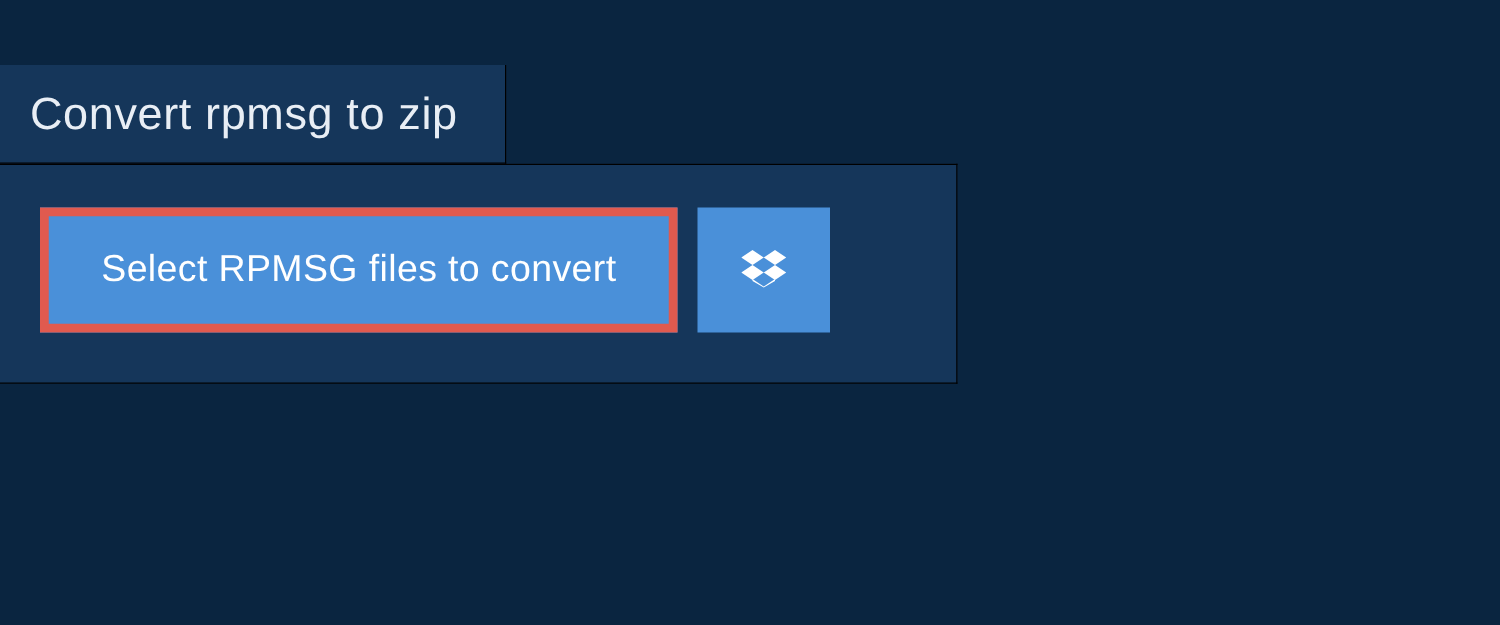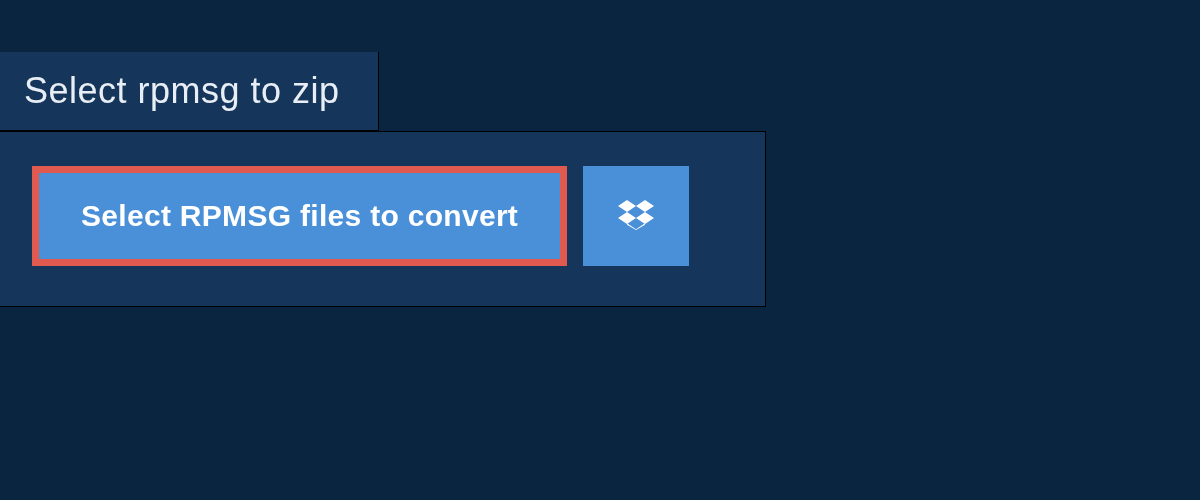--- a/index.html
+++ b/index.html
@@ -37,21 +37,21 @@
       padding: 34px 32px 40px 32px;
       display: flex;
       gap: 16px;
       align-items: stretch;
     }
     .select-button {
       background: #4a90d9;
       border: 7px solid #e05a4f;
       color: #fff;
       font-size: 30px;
-      font-weight: 700;
+      font-weight: 400;
       padding: 26px 42px;
       cursor: pointer;
       flex: 0 0 auto;
       letter-spacing: 0.3px;
       font-family: inherit;
     }
     .dropbox-button {
       background: #4a90d9;
       border: none;
       width: 106px;
@@ -66,21 +66,21 @@
       height: 36px;
       fill: #fff;
     }
   </style>
 </head>
 <body>
 
 
 
 <div class="tab-header">
-  <div class="tab-title">Select rpmsg to zip</div>
+  <div class="tab-title">Convert rpmsg to zip</div>
 </div>
 
 <div class="panel">
   <button class="select-button">Select RPMSG files to convert</button>
   <button class="dropbox-button">
     <span>
       <svg viewBox="0 0 24 24" xmlns="http://www.w3.org/2000/svg">
         <path d="M6 2L0 6l6 4-6 4 6 4 6-4 6 4 6-4-6-4 6-4-6-4-6 4-6-4zm6 4l6 4-6 4-6-4 6-4zm-6 12.5l6 3.5 6-3.5v-1l-6 4-6-4v1z"></path>
       </svg>
     </span>

